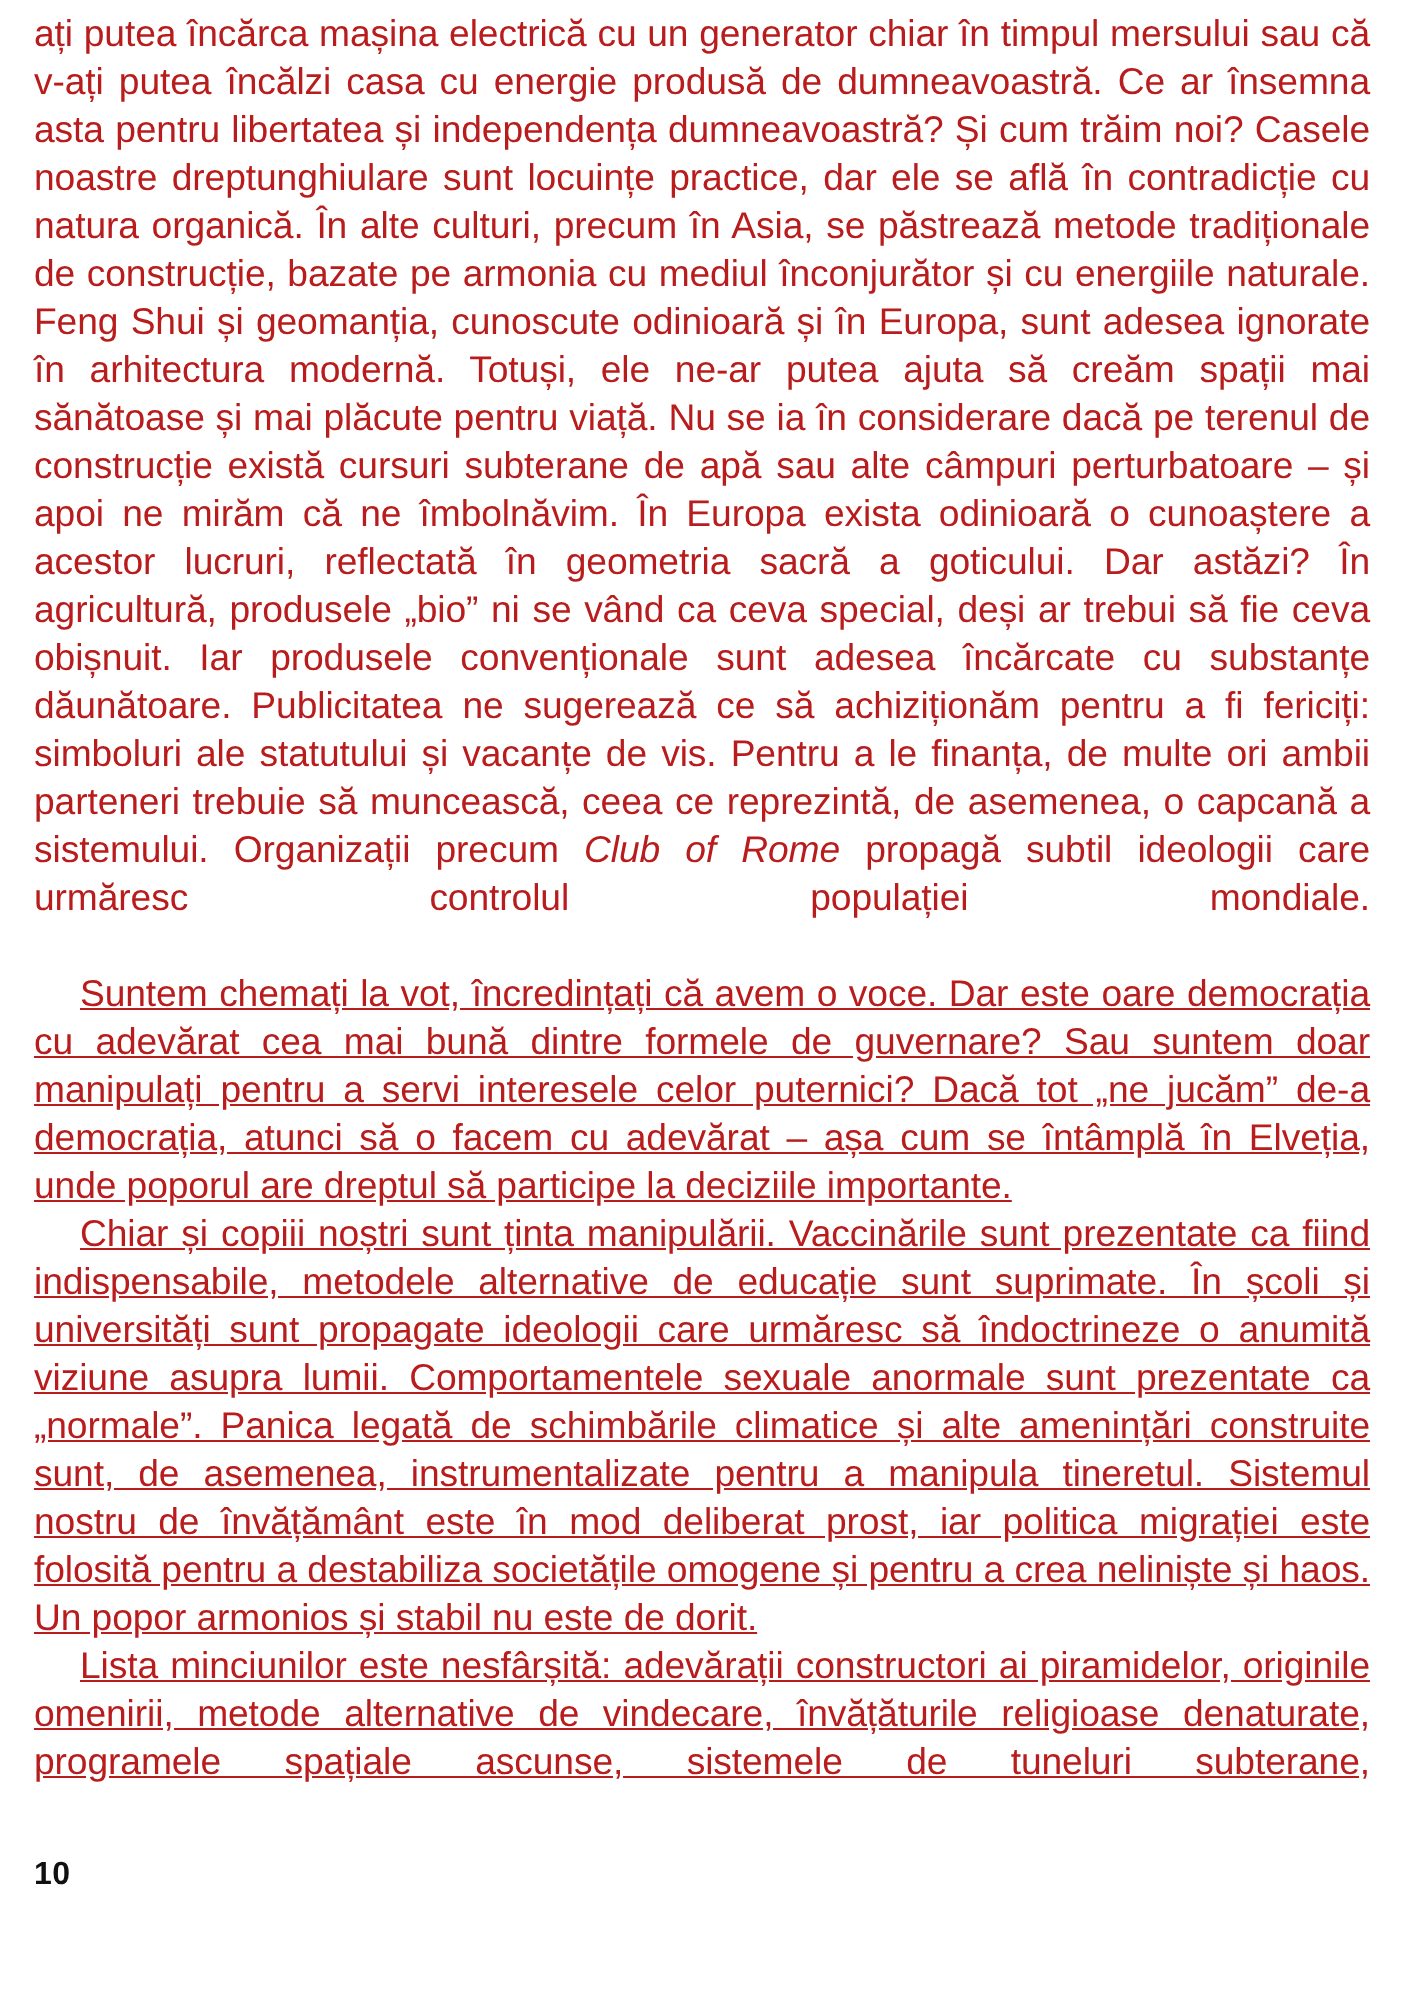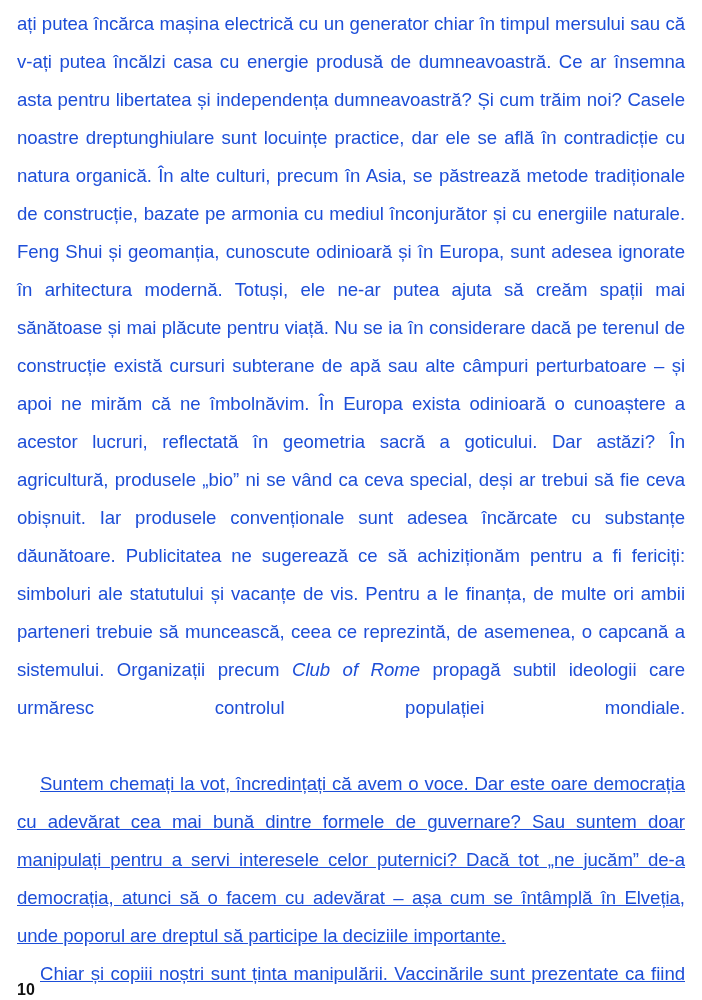--- a/index.html
+++ b/index.html
@@ -28,27 +28,27 @@
   #body-text {
     position: absolute;
     top: 5px;
     left: 17px;
     width: 668px;
   }
 
   .para {
     margin: 0;
     font-size: 18.6px;
-    line-height: 38px;
+    line-height: 24px;
     text-align: justify;
     text-justify: inter-word;
     letter-spacing: -0.05px;
     word-spacing: 0px;
     hyphens: manual;
-    color: #1d4ed8;
+    color: #b91c1c;
   }
 
   .para.indent {
     text-indent: 23px;
     text-decoration: underline;
   }
 
   .para.last-line-full {
     
   }
@@ -58,21 +58,21 @@
     width: 100%;
   }
 
   em {
     font-style: italic;
   }
 
   #page-number {
     position: absolute;
     left: 17px;
-    top: 980px;
+    top: 928px;
     font-size: 16px;
     font-weight: bold;
     line-height: 20px;
     color: #111111;
     letter-spacing: 0.2px;
   }
 </style>
 </head>
 <body style="background: rgb(255, 255, 255);">
 

